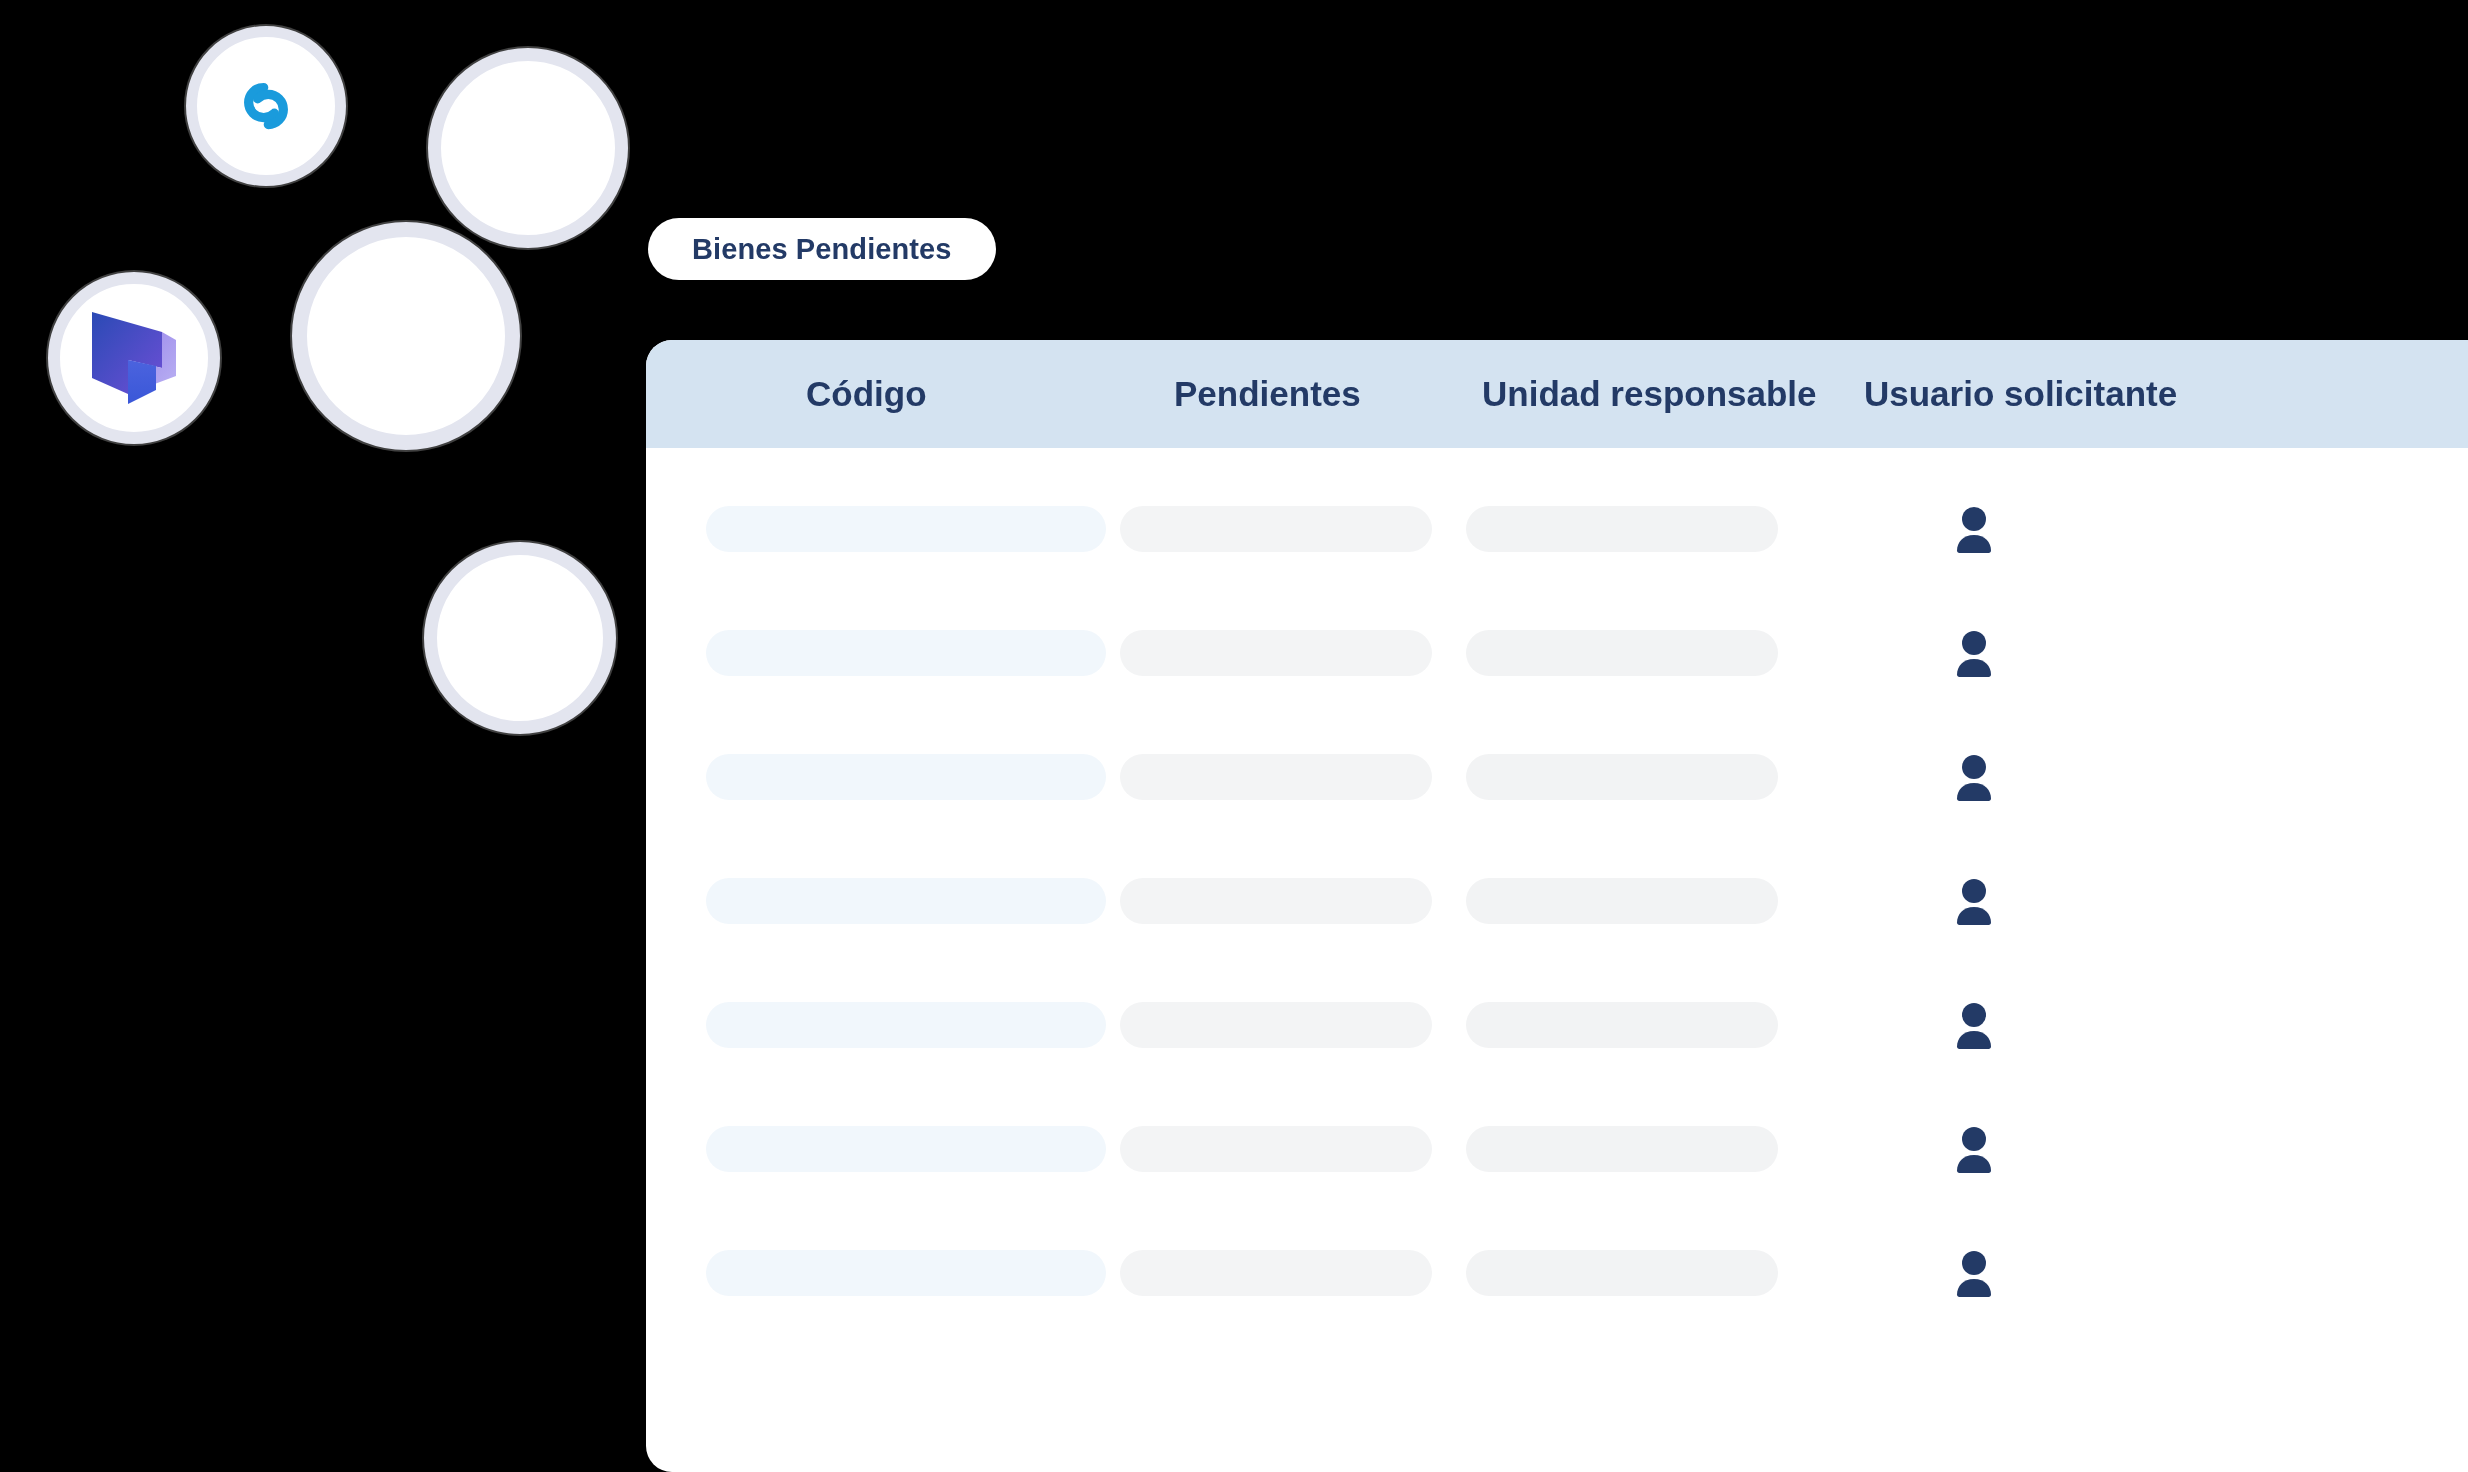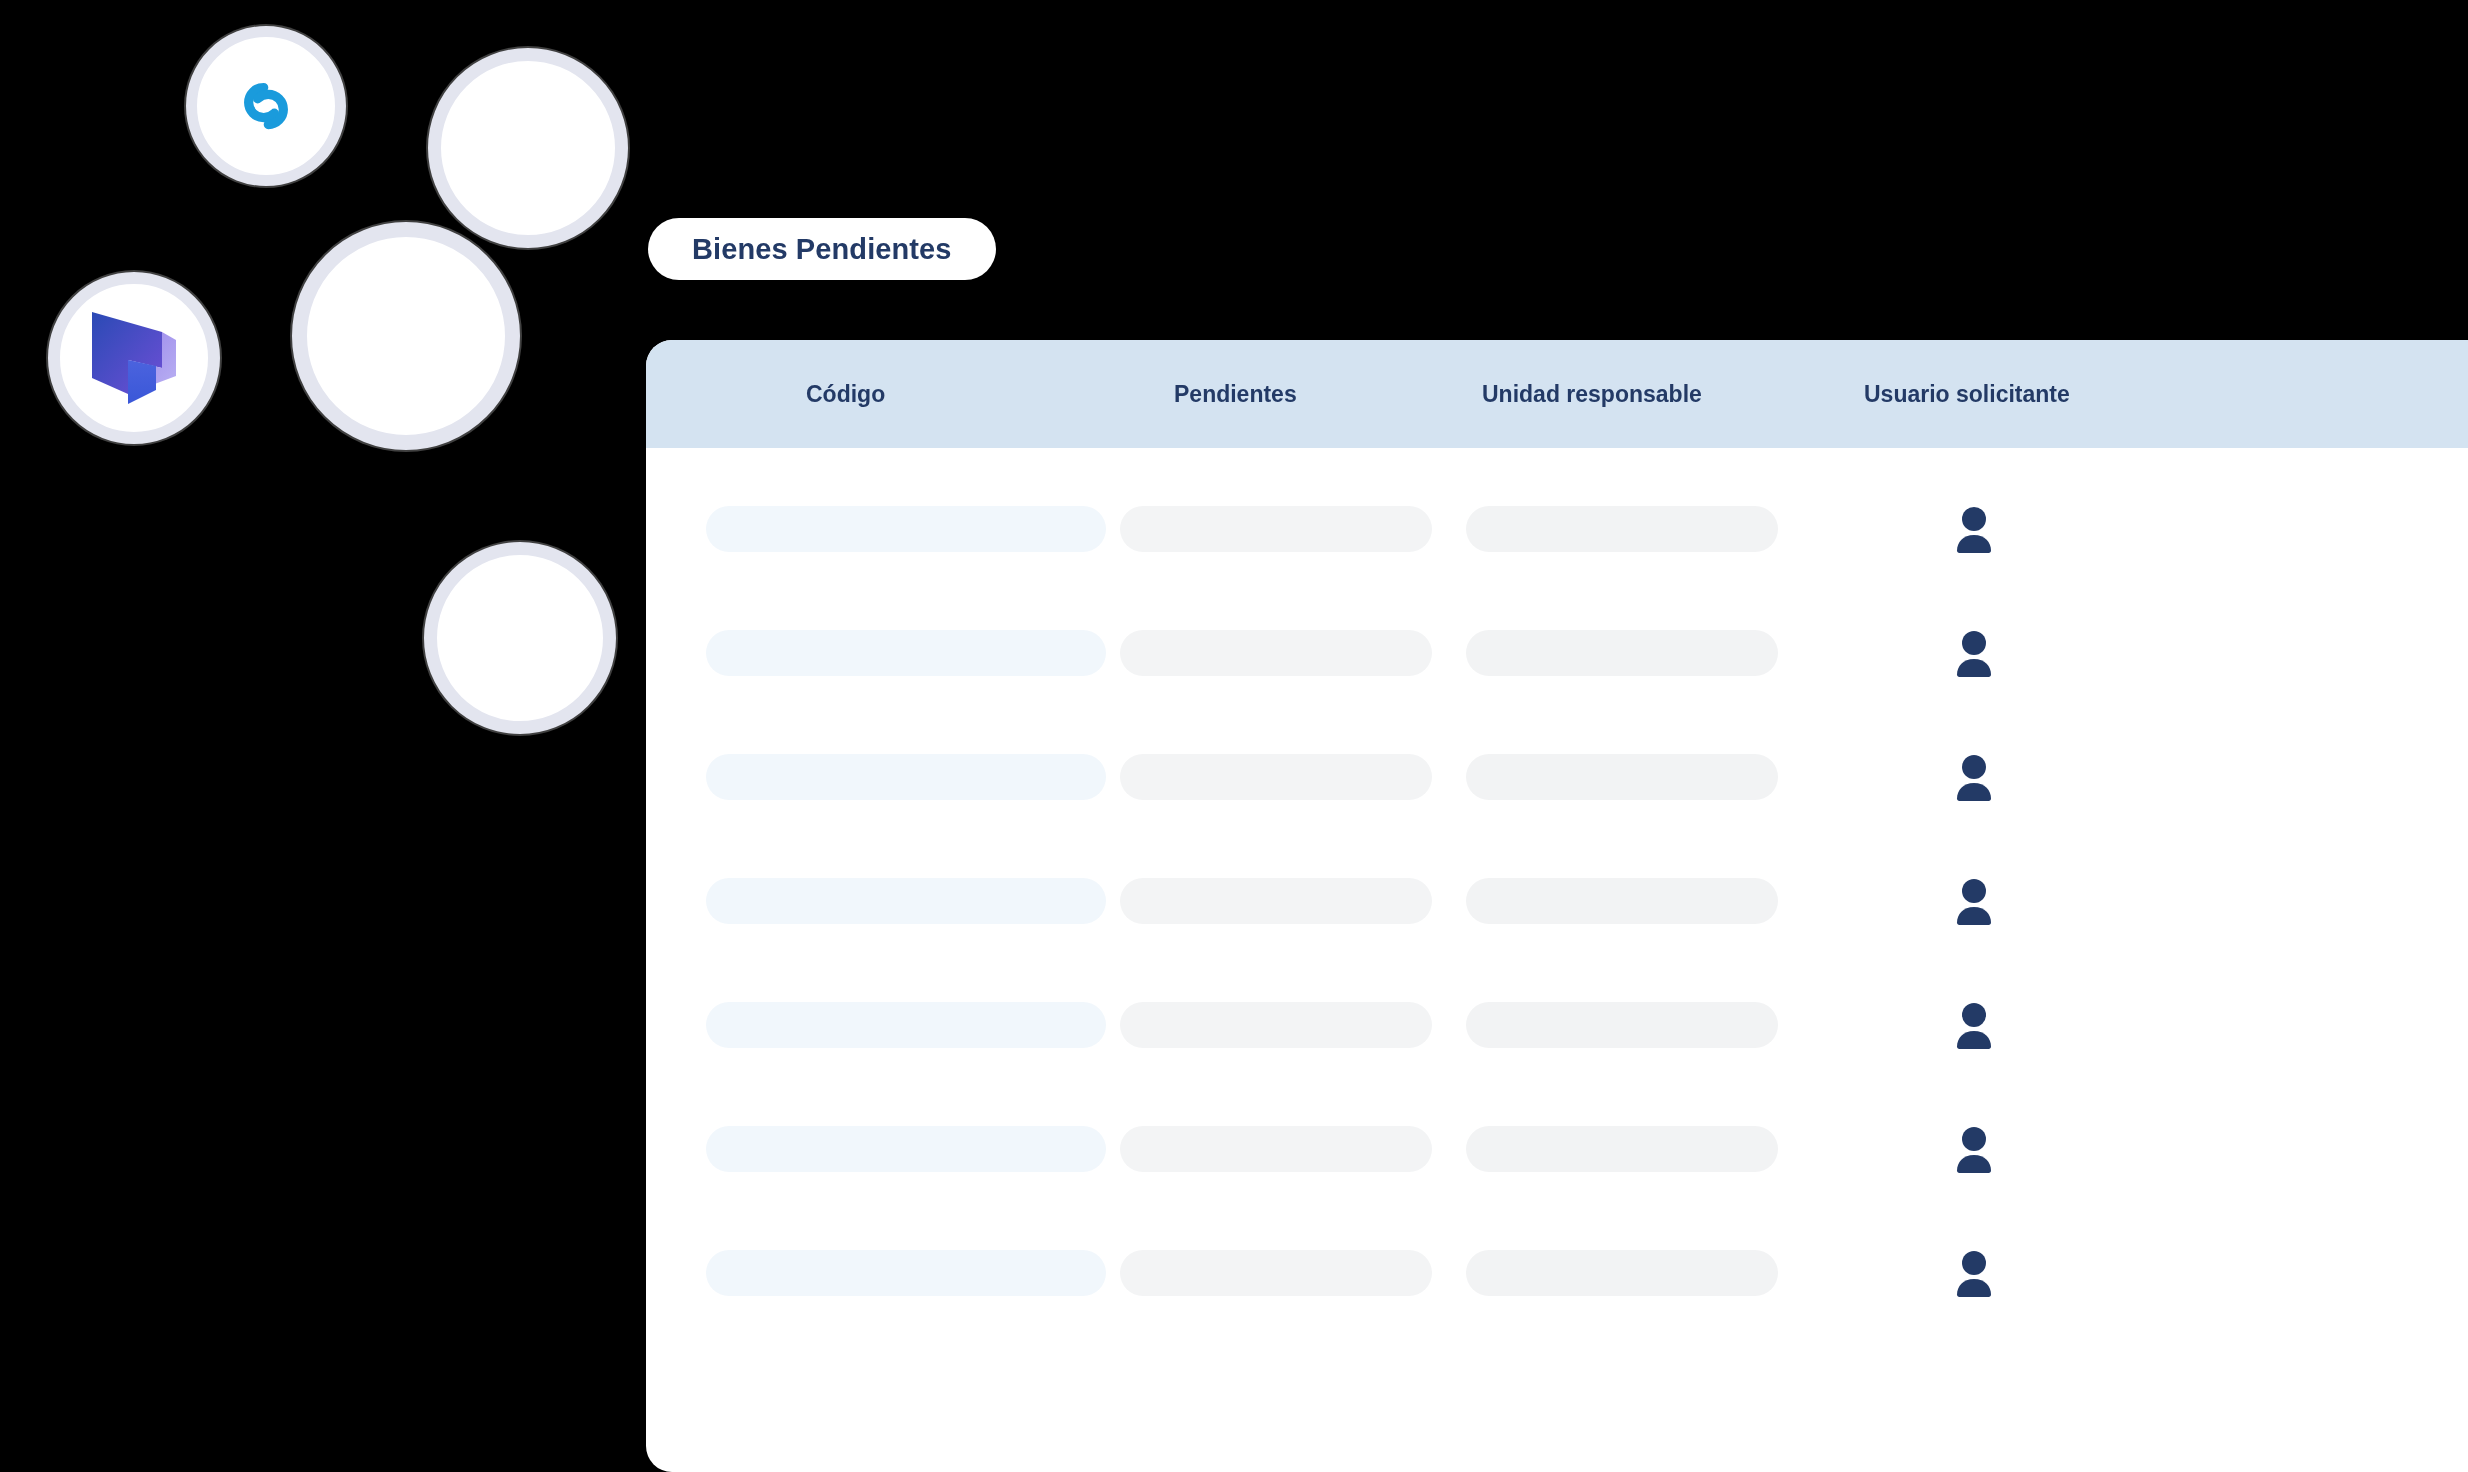--- a/index.html
+++ b/index.html
@@ -94,21 +94,21 @@
   }
   .panel-header {
     height: 108px;
     background: #d4e3f1;
     display: flex;
     align-items: center;
     box-sizing: border-box;
   }
   .th {
     color: #233a66;
-    font-size: 23px;
+    font-size: 35px;
     font-weight: 700;
     white-space: nowrap;
   }
   .th-0 { width: 460px; padding-left: 160px; box-sizing: border-box; }
   .th-1 { width: 360px; padding-left: 68px;  box-sizing: border-box; }
   .th-2 { width: 340px; padding-left: 16px;  box-sizing: border-box; }
   .th-3 { width: 420px; padding-left: 58px;  box-sizing: border-box; }
 
   .panel-body {
     padding-top: 50px;

